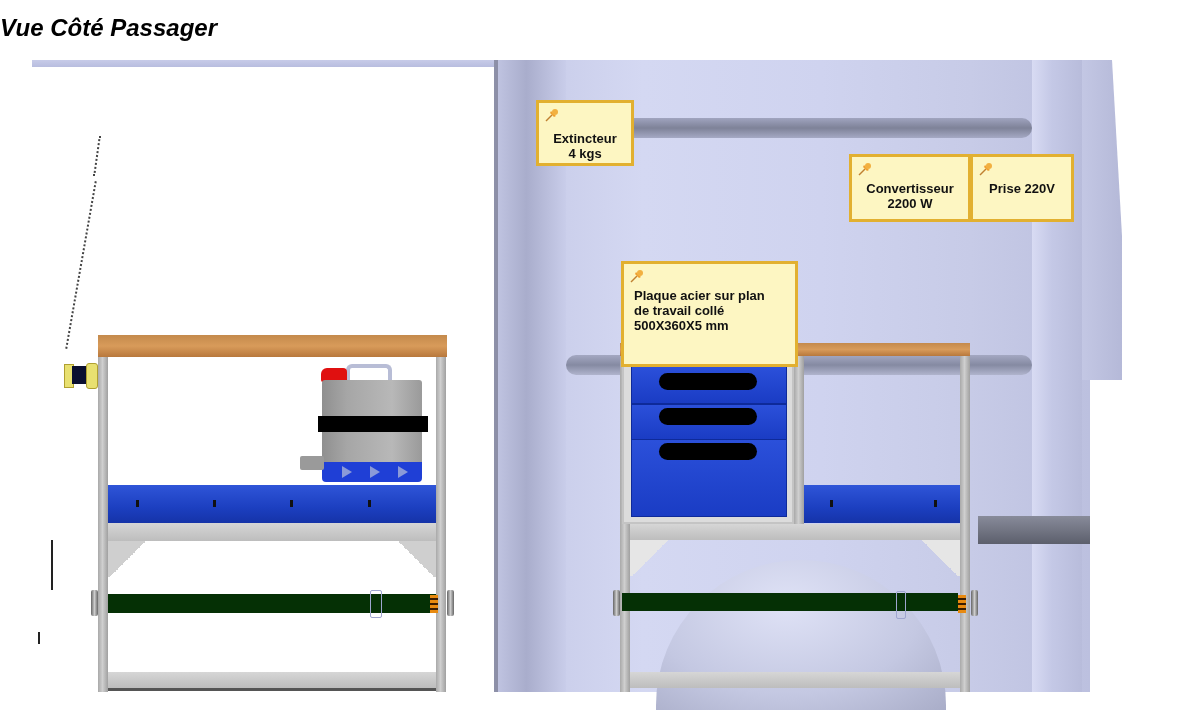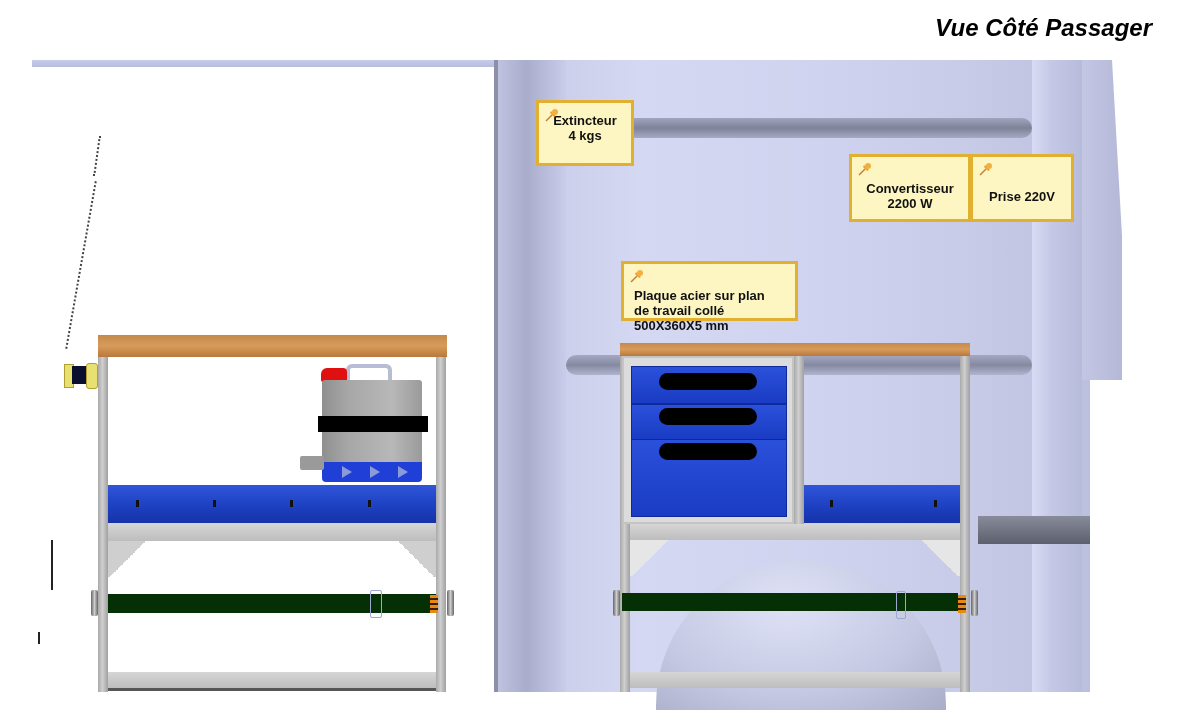--- a/index.html
+++ b/index.html
@@ -1,18 +1,18 @@
 <!DOCTYPE html>
 <html><head>
 <meta charset="utf-8">
 <style>
   html, body { margin:0; padding:0; }
   body { width:1200px; height:710px; background:#ffffff; position:relative; overflow:hidden; font-family:"Liberation Sans", sans-serif; }
   .abs { position:absolute; }
-  .title { left:0; top:14px; width:1152px; text-align:right; font-size:24px; font-weight:bold; font-style:italic; color:#000; }
+  .title { left:0; top:14px; width:1152px; text-align:left; font-size:24px; font-weight:bold; font-style:italic; color:#000; }
 
   
   .ceiling { left:32px; top:60px; width:1000px; height:7px; background:linear-gradient(#c7cbe8,#b8bddf); }
 
   
   .van { left:494px; top:60px; width:596px; height:632px;
          background:linear-gradient(90deg,#c4c8e6 0%,#d4d8f2 25%,#cfd3ef 55%,#c7cbe7 80%,#bcc0df 100%); }
   .van-pillar-left { left:494px; top:60px; width:72px; height:632px;
          background:linear-gradient(90deg,#c2c6e3,#a9adcc 45%,#c9cdea); }
   .van-pillar-right { left:1032px; top:60px; width:50px; height:632px;
@@ -146,50 +146,50 @@
   <div class="abs" style="left:630px;top:540px;width:40px;height:36px;background:linear-gradient(135deg,#e6e6e6 50%,transparent 50%);"></div>
   <div class="abs" style="left:920px;top:540px;width:40px;height:36px;background:linear-gradient(225deg,#e6e6e6 50%,transparent 50%);"></div>
   <div class="abs strap" style="left:622px;top:593px;width:336px;height:18px;"></div>
   <div class="abs buckle" style="left:896px;top:591px;width:8px;background:transparent;border:1px solid #9fa6d0;"></div>
   <div class="abs buckle-orange" style="left:958px;top:595px;"></div>
   <div class="abs buckle" style="left:613px;top:590px;"></div>
   <div class="abs buckle" style="left:971px;top:590px;"></div>
   <div class="abs grey-shelf" style="left:630px;top:672px;width:330px;height:16px;"></div>
 </div>
 
-<div class="abs note" style="left:536px;top:100px;width:98px;height:66px;padding-top:10px;">
+<div class="abs note" style="left:536px;top:100px;width:98px;height:66px;padding-top:28px;">
   <svg class="pin" viewBox="0 0 16 16">
       <line x1="2" y1="14" x2="8" y2="8" stroke="#c08030" stroke-width="1.5"></line>
       <path d="M7 4 L12 9 L10 10 L6 6 Z" fill="#f0a030"></path>
       <circle cx="11" cy="5" r="3" fill="#f2b040"></circle>
     </svg>
   <div>Extincteur</div>
   <div>4 kgs</div>
 </div>
 
 <div class="abs note" style="left:849px;top:154px;width:122px;height:68px;padding-top:24px;">
   <svg class="pin" viewBox="0 0 16 16">
       <line x1="2" y1="14" x2="8" y2="8" stroke="#c08030" stroke-width="1.5"></line>
       <path d="M7 4 L12 9 L10 10 L6 6 Z" fill="#f0a030"></path>
       <circle cx="11" cy="5" r="3" fill="#f2b040"></circle>
     </svg>
   <div>Convertisseur</div>
   <div>2200 W</div>
 </div>
 
-<div class="abs note" style="left:970px;top:154px;width:104px;height:68px;padding-top:32px;">
+<div class="abs note" style="left:970px;top:154px;width:104px;height:68px;padding-top:24px;">
   <svg class="pin" viewBox="0 0 16 16">
       <line x1="2" y1="14" x2="8" y2="8" stroke="#c08030" stroke-width="1.5"></line>
       <path d="M7 4 L12 9 L10 10 L6 6 Z" fill="#f0a030"></path>
       <circle cx="11" cy="5" r="3" fill="#f2b040"></circle>
     </svg>
   <div>Prise 220V</div>
 </div>
 
-<div class="abs note left" style="left:621px;top:261px;width:177px;height:60px;padding-top:24px;">
+<div class="abs note left" style="left:621px;top:261px;width:177px;height:106px;padding-top:24px;">
   <svg class="pin" viewBox="0 0 16 16">
       <line x1="2" y1="14" x2="8" y2="8" stroke="#c08030" stroke-width="1.5"></line>
       <path d="M7 4 L12 9 L10 10 L6 6 Z" fill="#f0a030"></path>
       <circle cx="11" cy="5" r="3" fill="#f2b040"></circle>
     </svg>
   <div>Plaque acier sur plan</div>
   <div>de travail collé</div>
   <div>500X360X5 mm</div>
 </div>
 

